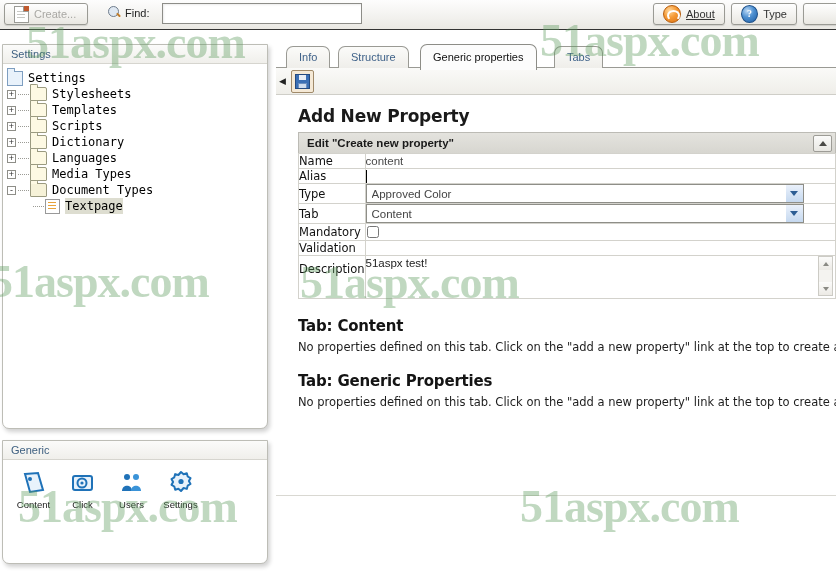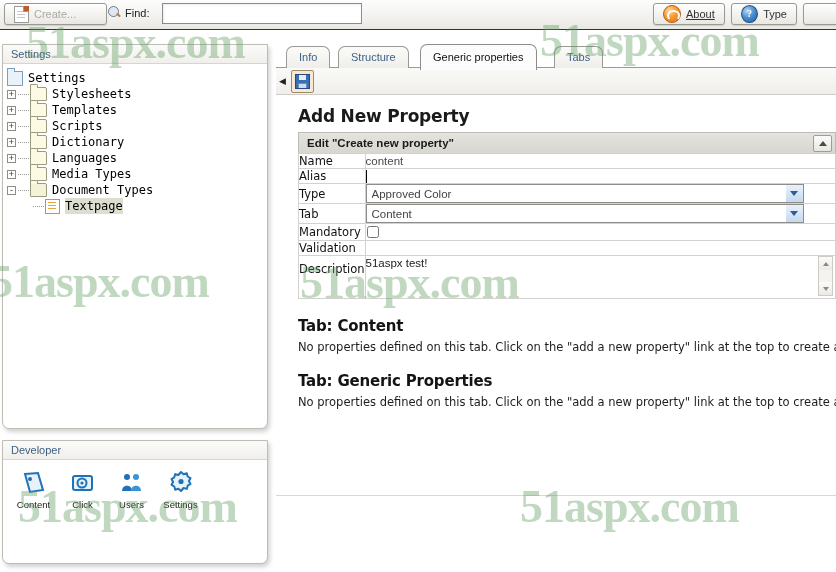--- a/index.html
+++ b/index.html
@@ -37,21 +37,21 @@
   .tbtn {
     position:absolute; top:3px; height:22px;
     background: linear-gradient(to bottom,#fefefe 0%,#f4f3f0 50%,#e9e7e1 100%);
     border:1px solid #9a9a94; border-radius:3px;
     display:flex; align-items:center; gap:5px;
     padding:0 9px; box-sizing:border-box;
     font-size:11px; color:#333;
     box-shadow: 0 1px 1px rgba(0,0,0,.12);
   }
   .tbtn.disabled { color:#a9a8a4; }
-  #create-btn { left:4px; width:103px; }
+  #create-btn { left:4px; width:84px; }
   #about-btn  { left:653px; width:72px;text-decoration:underline; }
   #help-btn   { left:731px; width:66px; }
   #extra-btn  { left:803px; width:50px; }
 
   .ico { display:inline-block; position:relative; }
 
   
   .icon-page { width:13px; height:15px; background:#fff; border:1px solid #9b9b96; position:relative; }
   .icon-page:after{ content:""; position:absolute; right:-1px; top:-1px; width:5px;height:5px;
      background:#c05a2e; border-left:1px solid #9b9b96; border-bottom:1px solid #9b9b96;}
@@ -344,21 +344,21 @@
       <div class="trow" style="padding-left:26px;">
         <span class="tdash"></span>
         <span class="docicon"></span>
         <span class="tlabel sel">Textpage</span>
       </div>
 
     </div>
   </div>
 
   <div id="sections-panel">
-    <div id="sections-header">Developer</div>
+    <div id="sections-header">Generic</div>
     <div id="sections-grid">
 
       <div class="sec-item">
         <div class="sec-ico">
           <svg class="si" width="26" height="26" viewBox="0 0 26 26">
             <path d="M4 4 L17 3 L22 20 L9 22 Z" fill="#e8f2fb" stroke="#1f72b8" stroke-width="2"></path>
             <circle cx="9" cy="9" r="2" fill="#1f72b8"></circle>
           </svg>
         </div>
         <div class="sec-label">Content</div>

